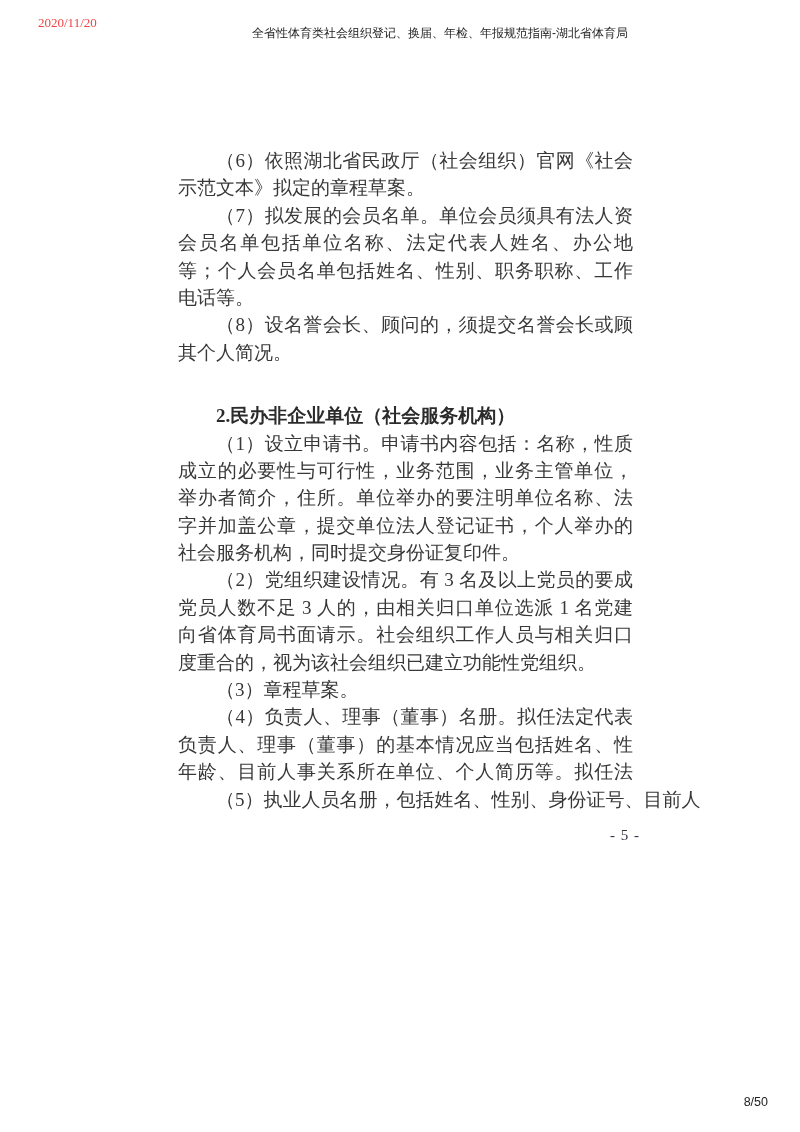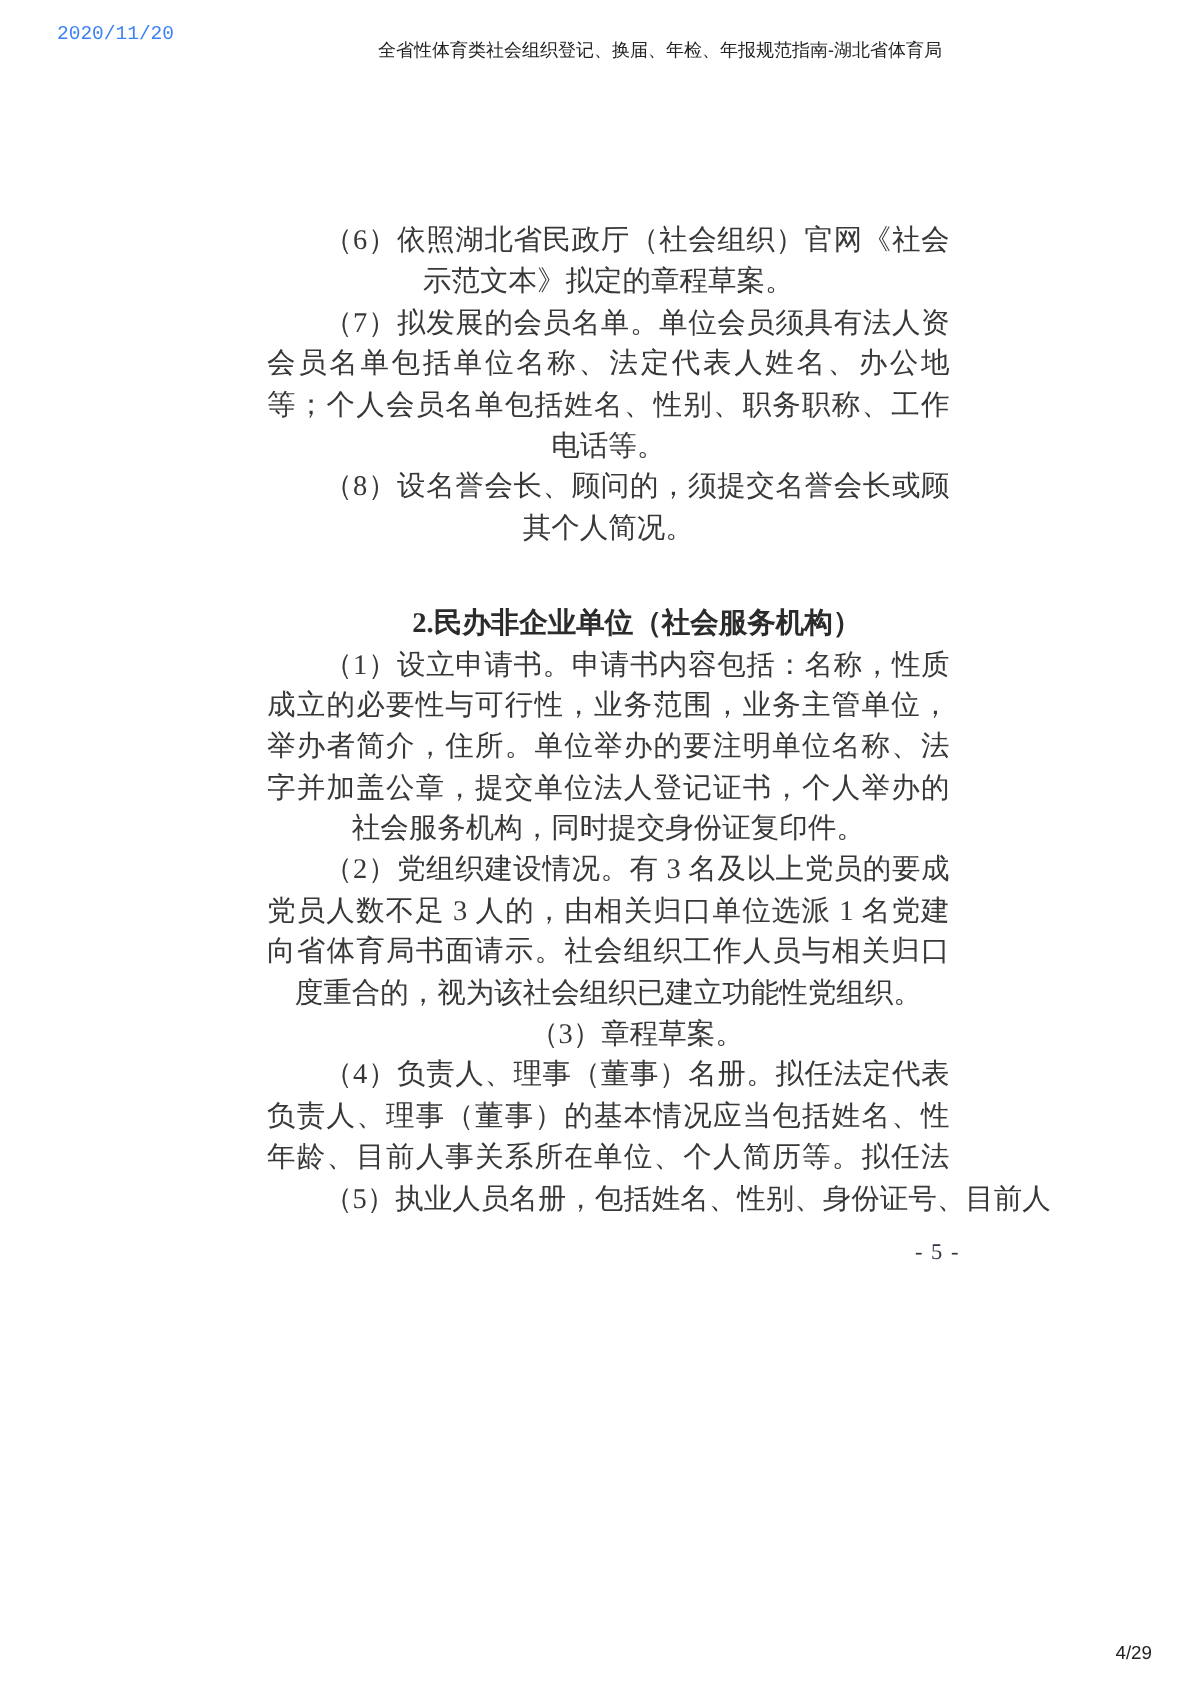--- a/index.html
+++ b/index.html
@@ -13,23 +13,23 @@
     height: 1132px;
     background: #ffffff;
     overflow: hidden;
     font-family: "Liberation Serif", "DejaVu Serif", serif;
   }
   
   .hdr-date {
     position: absolute;
     left: 38px;
     top: 15px;
-    font-family: Liberation Mono, monospace;
+    font-family: Liberation Serif, serif;
     font-size: 13px;
-    color: #3b82f6;
+    color: #ef4444;
     white-space: nowrap;
     text-align: right;
   }
   .hdr-title {
     position: absolute;
     left: 440px;
     top: 25px;
     transform: translateX(-50%);
     font-family: Liberation Sans, sans-serif;
     font-size: 12px;
@@ -44,21 +44,21 @@
     width: 455px;
     color: #383838;
   }
   .para { margin: 0; padding: 0; }
   .para.b .line { font-weight: bold; color: #2b2b2b; margin-top: 36px; }
   .line {
     font-size: 19px;
     line-height: 27.4px;
     height: 27.4px;
     white-space: nowrap;
-    text-align: center;
+    text-align: left;
   }
   .line.j {
     white-space: normal;
     text-align: justify;
     text-align-last: justify;
     overflow: hidden;
   }
   .line.ind { padding-left: 38px; }
   
   .page-number {
@@ -140,15 +140,15 @@
         <div class="line j">年龄、目前人事关系所在单位、个人简历等。拟任法定代表人或</div>
       </div>
       <div class="para">
         <div class="line ind">（5）执业人员名册，包括姓名、性别、身份证号、目前人</div>
       </div>
     </div>
 
   <div class="page-number">- 5 -</div>
 
 
-  <div class="ftr-pages">4/29</div>
+  <div class="ftr-pages">8/50</div>
 
 </div>
 
 </body></html>

